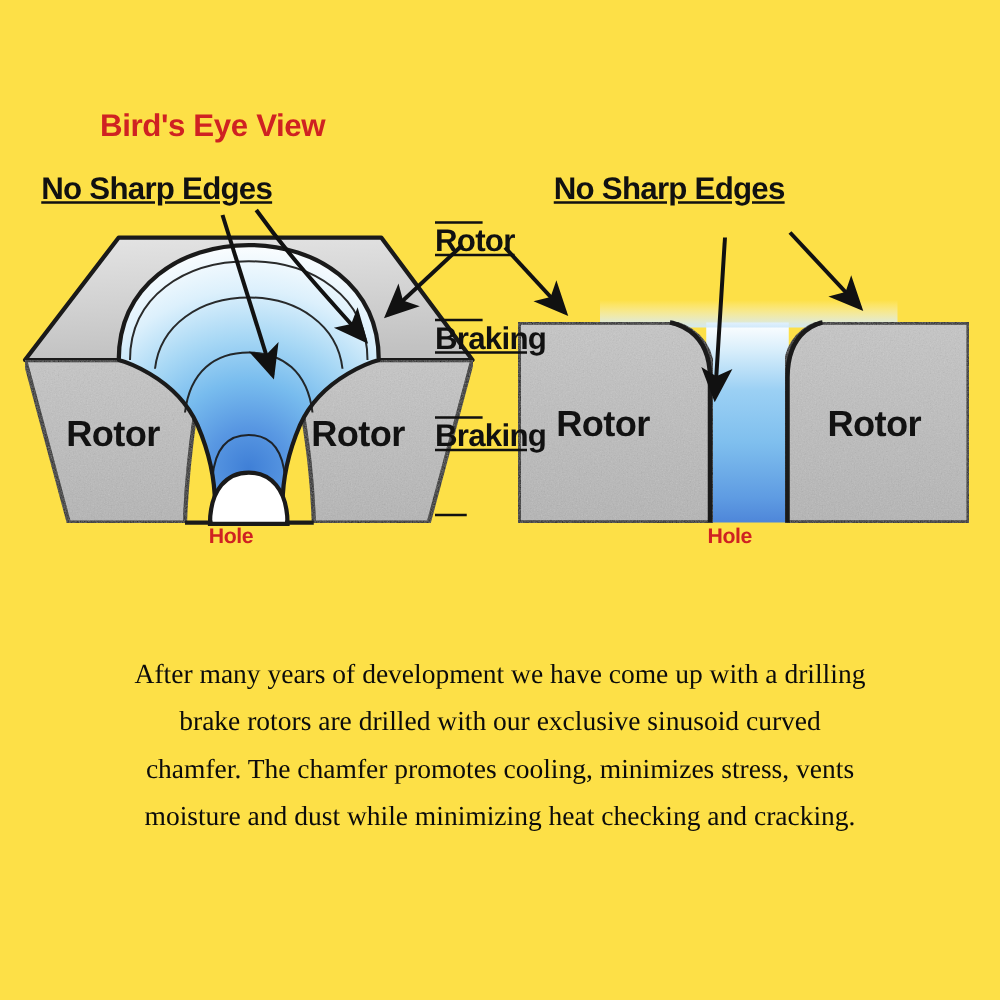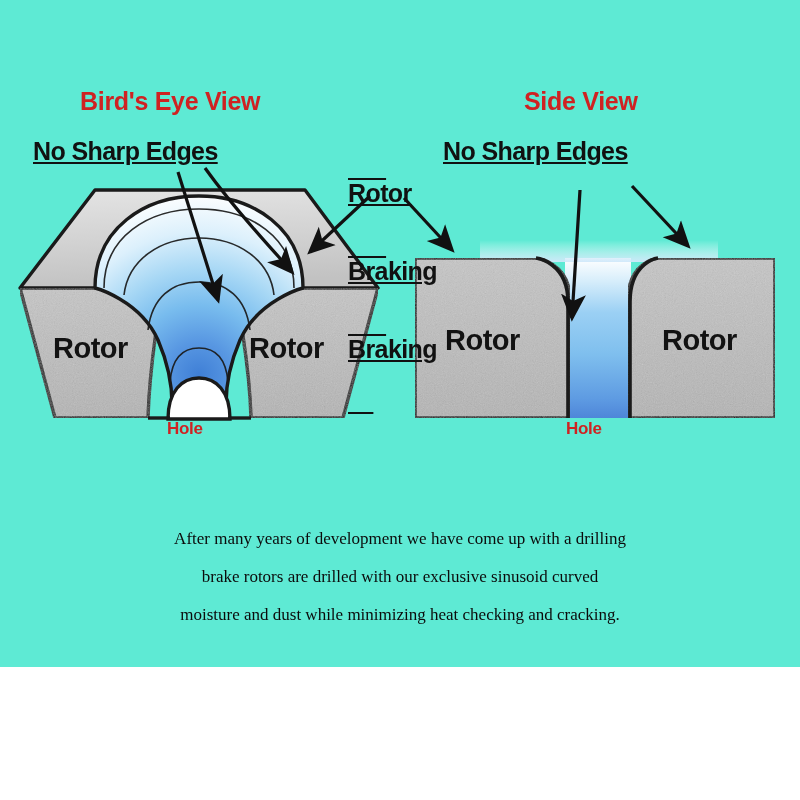--- a/index.html
+++ b/index.html
@@ -3,21 +3,21 @@
 <meta charset="utf-8">
 <title>Rotor Chamfer Diagram</title>
 <style>
   html,body{margin:0;padding:0;background:#ffffff;}
   body{
     width:800px;height:800px;
     font-family:"Liberation Sans", sans-serif;
     -webkit-font-smoothing:antialiased;
     overflow:hidden;
   }
-  #page{position:relative;width:800px;height:667px;background:#5eead4;}
+  #page{position:relative;width:800px;height:800px;background:#fde047;}
 
   
   #figure{position:absolute;left:0;top:0;width:800px;height:470px;}
   #figure svg{display:block;}
 
   
   .lbl{position:absolute;white-space:pre;line-height:1.04;}
   .view-title{
     font-weight:bold;color:#CF2222;
     font-size:25px;letter-spacing:-0.3px;
@@ -32,21 +32,21 @@
   }
   .rotor-word{
     font-weight:bold;color:#121212;font-size:29px;
     letter-spacing:-0.5px;
   }
 
   
   #paragraph{
     position:absolute;left:0;top:520px;width:800px;
     font-family:"Liberation Serif", serif;
-    font-size:17px;
+    font-size:22px;
     line-height:38px;
     color:#0b0b0b;
     text-align:center;
   }
   #paragraph .pline{display:block;white-space:pre;}
 </style>
 </head>
 <body>
 
 <div id="page">
@@ -160,21 +160,20 @@
 
         <path d="M580,190 L572,318" fill="none" stroke="#111111" stroke-width="3.2" marker-end="url(#ahead)"></path>
         <path d="M632,186 L688,246" fill="none" stroke="#111111" stroke-width="3.2" marker-end="url(#ahead)"></path>
 
         <path d="M404,198 L452,250" fill="none" stroke="#111111" stroke-width="3.2" marker-end="url(#ahead)"></path>
       </g>
     </svg>
 
     <div class="lbl view-title" style="left:80px;top:88px;">Bird's Eye View</div>
 
-    <div class="lbl view-title" style="left:524px;top:88px;">Side View</div>
 
     <div class="lbl callout" style="left:33px;top:138px;">No Sharp Edges</div>
 
     <div class="lbl callout" style="left:443px;top:138px;">No Sharp Edges</div>
 
     <div class="lbl callout" style="left:348px;top:128px;text-align:left;">
       <span style="display:block">Rotor</span>
       <span style="display:block">Braking</span>
       <span style="display:block">Braking</span>
     </div>
@@ -184,16 +183,17 @@
     <div class="lbl hole-label" style="left:167px;top:420px;">Hole</div>
 
     <div class="lbl rotor-word" style="left:445px;top:325px;">Rotor</div>
     <div class="lbl rotor-word" style="left:662px;top:325px;">Rotor</div>
     <div class="lbl hole-label" style="left:566px;top:420px;">Hole</div>
   </div>
 
   <div id="paragraph">
     <span class="pline">After many years of development we have come up with a drilling</span>
     <span class="pline">brake rotors are drilled with our exclusive sinusoid curved</span>
+    <span class="pline">chamfer. The chamfer promotes cooling, minimizes stress, vents</span>
     <span class="pline">moisture and dust while minimizing heat checking and cracking.</span>
   </div>
 
 </div>
 
 </body></html>

